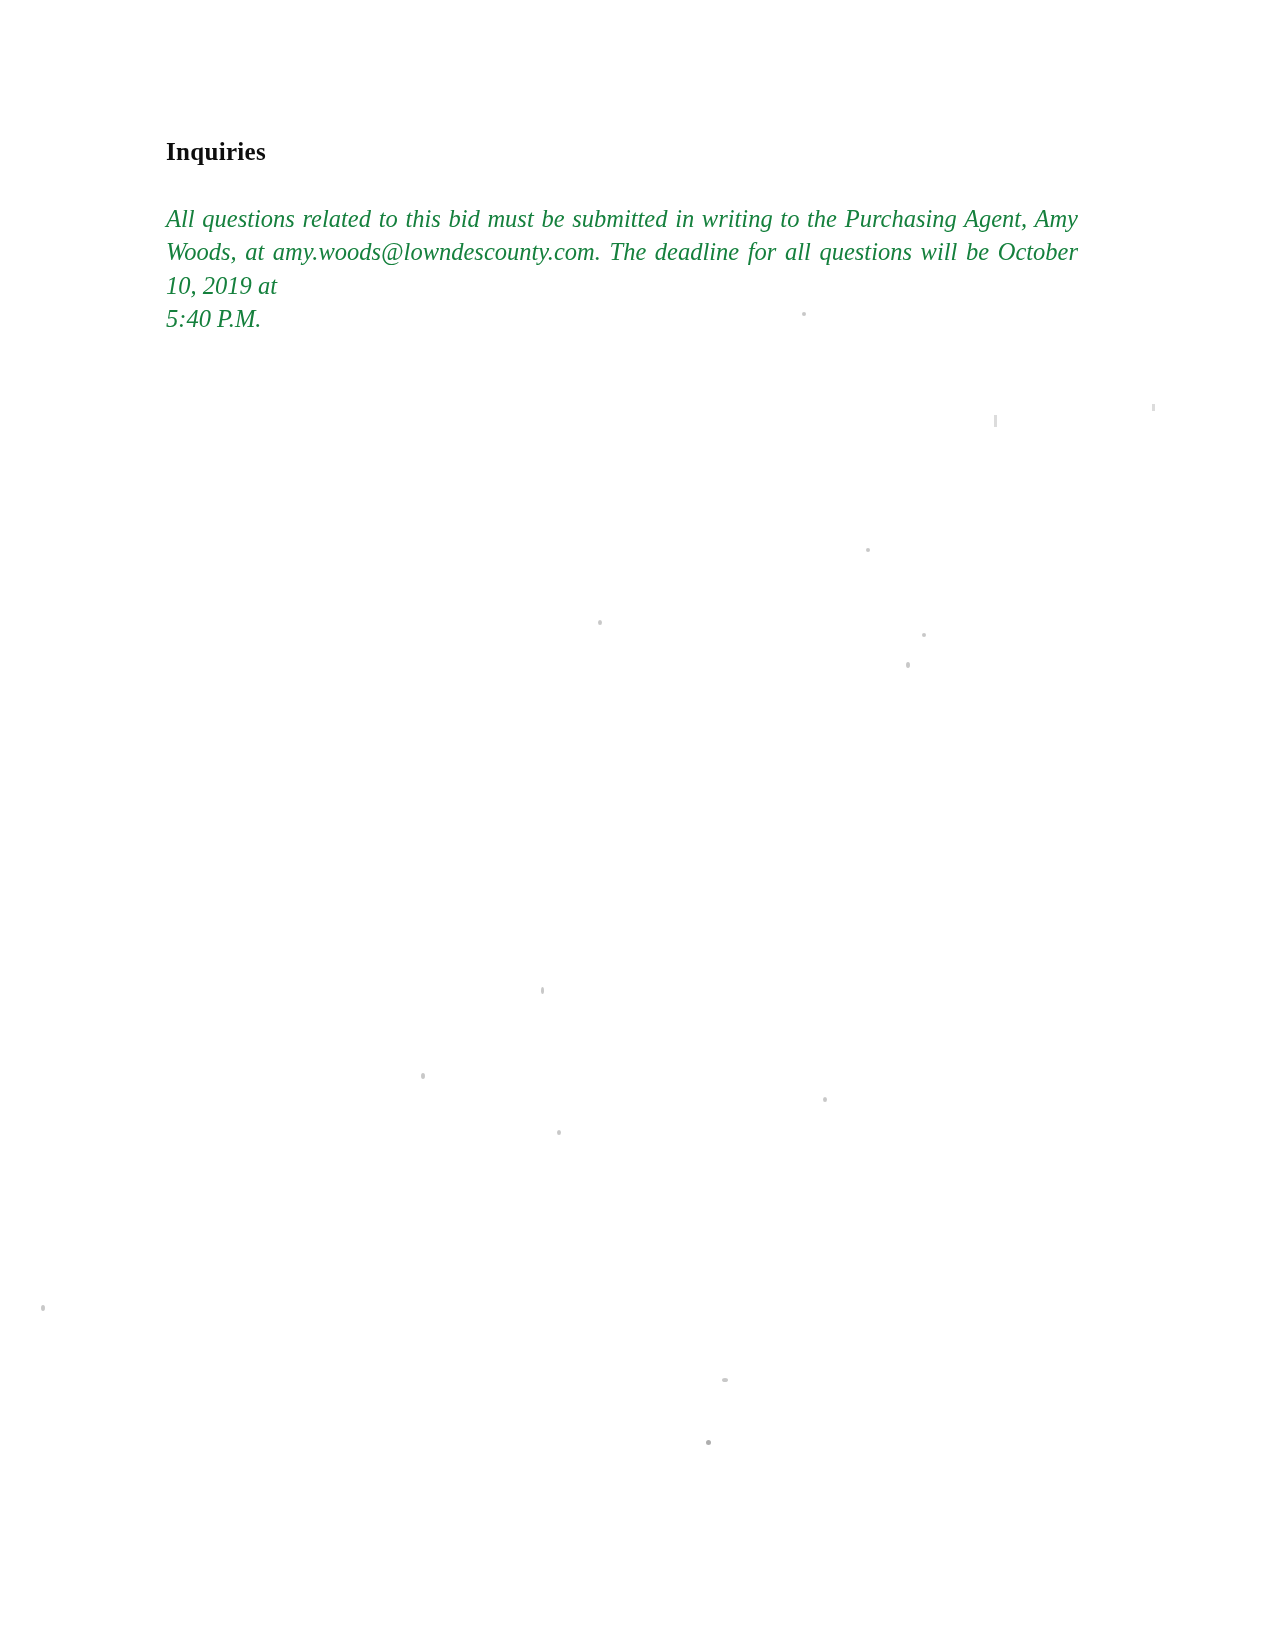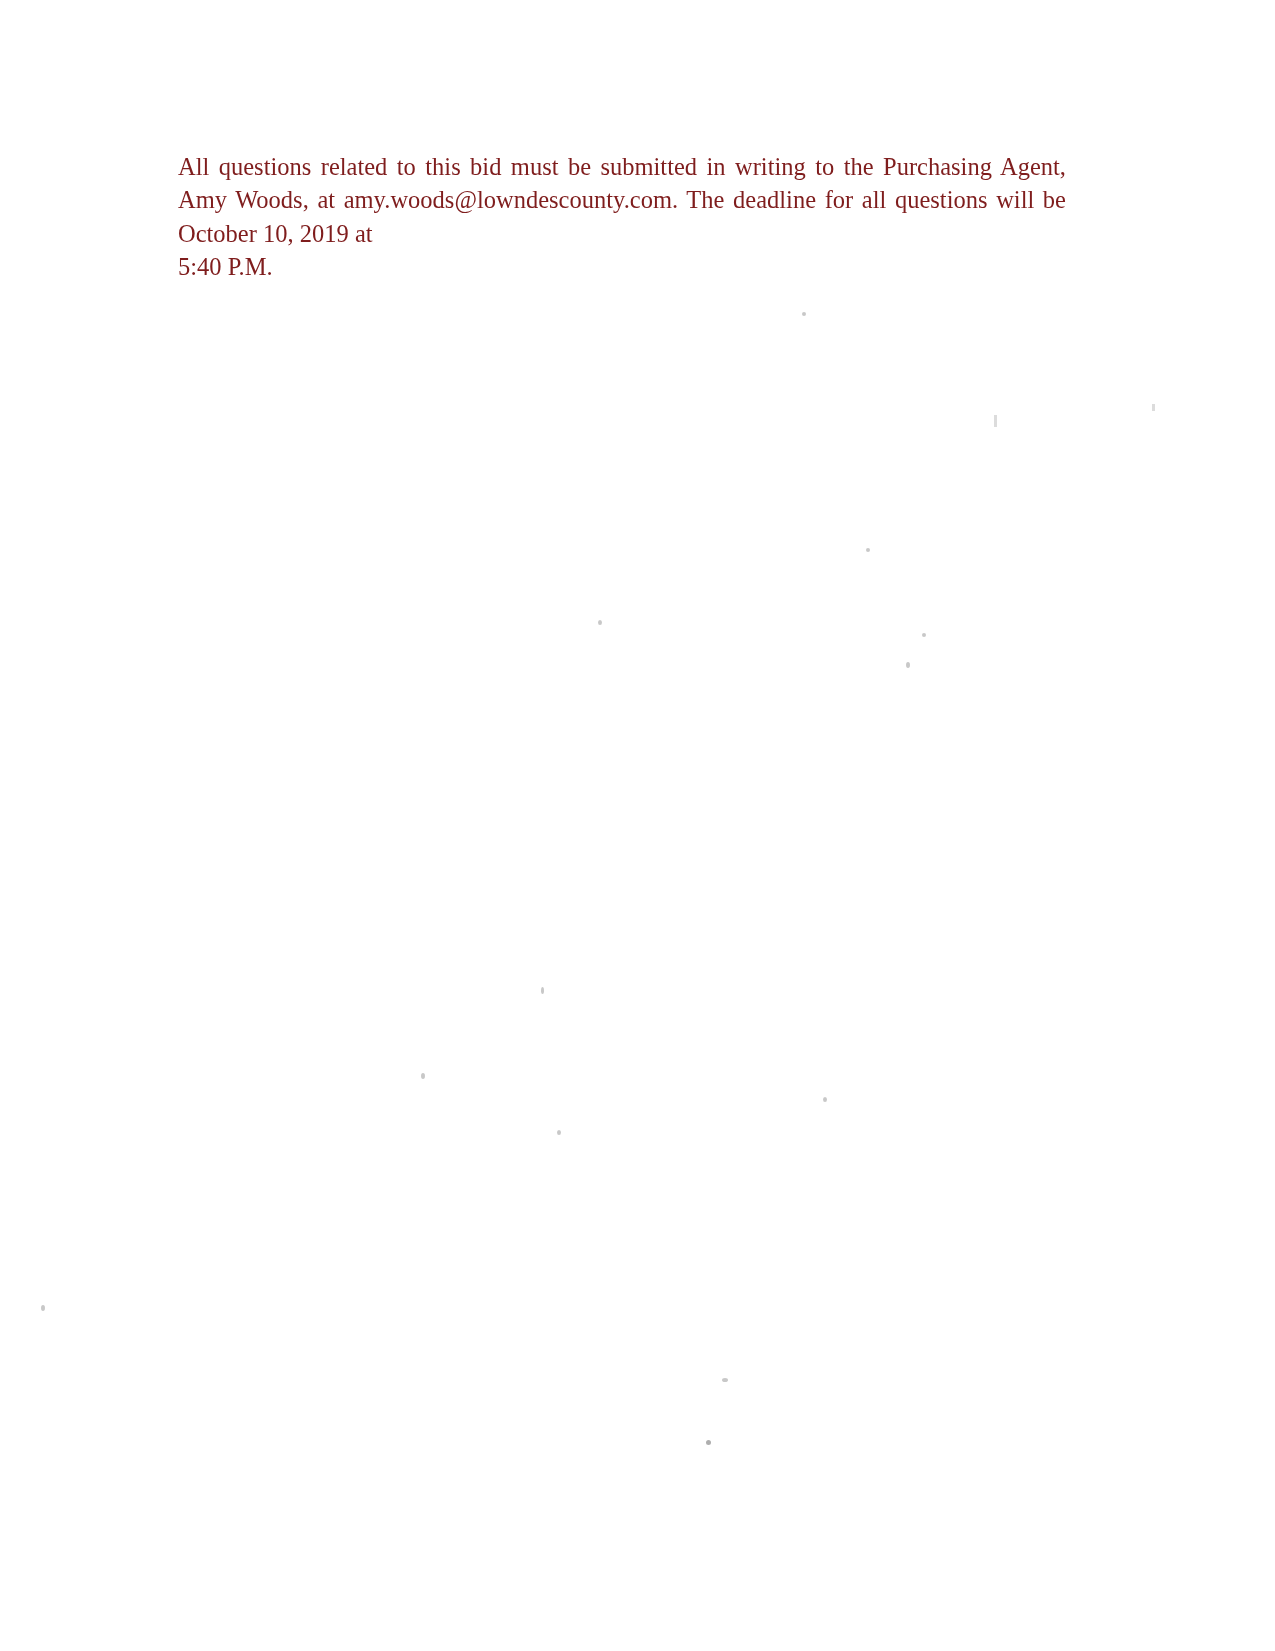--- a/index.html
+++ b/index.html
@@ -29,22 +29,23 @@
     letter-spacing: 0.3px;
     margin: 0 0 36px 0;
     color: #0d0d0d;
   }
   .body-text {
     font-family: "Liberation Serif", serif;
     font-size: 24.5px;
     line-height: 1.36;
     text-align: justify;
     text-justify: inter-word;
-    margin: 12px;
-    color: #7f1d1d;
+    margin: 0;
+    color: #15803d;
+    font-style: italic;
   }
   .body-text .lastline {
     display: block;
   }
   
   .speck {
     position: absolute;
     background: #9a9a9a;
     border-radius: 50%;
     opacity: 0.55;
@@ -53,20 +54,21 @@
     border-radius: 0;
     opacity: 0.35;
   }
 </style>
 </head>
 <body>
 
 <div class="page">
 
   <div class="content">
+    <h1 class="heading">Inquiries</h1>
 
     <p class="body-text"><span>All questions related to this bid must be submitted in writing to the Purchasing Agent, Amy Woods, at amy.woods@lowndescounty.com. The deadline for all questions will be October 10, 2019 at</span><span class="lastline">5:40 P.M.</span></p>
   </div>
 
   <span class="speck" style="left:802px; top:312px; width:4px; height:4px;"></span>
   <span class="speck sq" style="left:1152px; top:404px; width:3px; height:7px;"></span>
   <span class="speck sq" style="left:994px; top:415px; width:3px; height:12px;"></span>
   <span class="speck" style="left:866px; top:548px; width:4px; height:4px;"></span>
   <span class="speck" style="left:598px; top:620px; width:4px; height:5px;"></span>
   <span class="speck" style="left:922px; top:633px; width:4px; height:4px;"></span>

